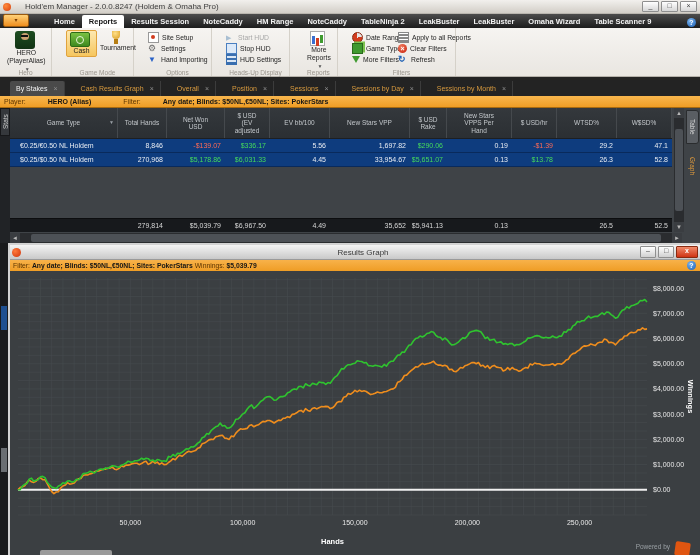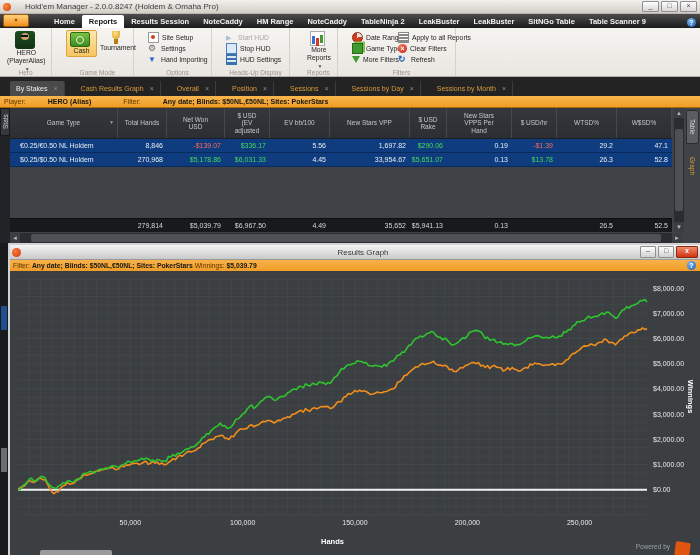--- a/index.html
+++ b/index.html
@@ -155,21 +155,21 @@
     <span id="menu-tabs" style="display:flex;align-items:flex-end;">
         <span class="menu-tab">Home</span>
         <span class="menu-tab selected">Reports</span>
         <span class="menu-tab">Results Session</span>
         <span class="menu-tab">NoteCaddy</span>
         <span class="menu-tab">HM Range</span>
         <span class="menu-tab">NoteCaddy</span>
         <span class="menu-tab">TableNinja 2</span>
         <span class="menu-tab">LeakBuster</span>
         <span class="menu-tab">LeakBuster</span>
-        <span class="menu-tab">SitNGo Table</span>
+        <span class="menu-tab">Omaha Wizard</span>
         <span class="menu-tab">Table Scanner 9</span>
       </span>
     <span class="help-icon">?</span>
   </div>
 
   <div class="abs ribbon">
     <div class="rgroup" style="width:52px;">
       <div class="bigbtn">
         <span class="ic ic-avatar"></span>
         <span>HERO</span>

